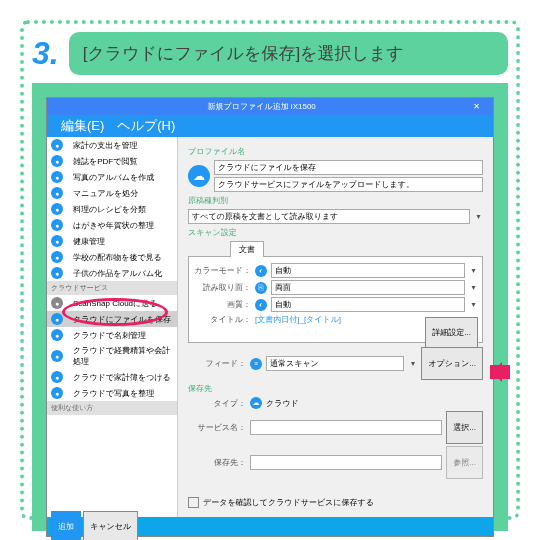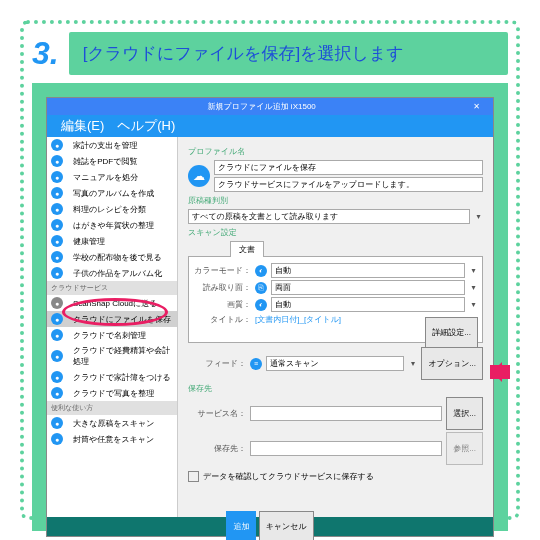--- a/index.html
+++ b/index.html
@@ -1,19 +1,19 @@
 <!DOCTYPE html>
 <html><head>
 <meta charset="utf-8">
 <style>
 body{margin:0;padding:20px;font-family:Meiryo,sans-serif;background:#fff}
 .card{width:500px;height:500px;border:4px dotted #5dd29e;border-radius:8px;padding:8px;box-sizing:border-box;position:relative}
 .step{display:flex;align-items:center;gap:10px;margin-bottom:8px}
 .num{font-size:32px;color:#2196f3;font-style:italic;font-weight:bold}
-.step-txt{background:#5dd29e;color:#1d4ed8;padding:10px 14px;font-size:17px;flex:1;border-radius:2px}
+.step-txt{background:#5dd29e;color:#404040;padding:10px 14px;font-size:17px;flex:1;border-radius:10px}
 .panel{background:#5dd29e;padding:14px;height:420px;position:relative}
 .dlg{background:#f0f0f0;border:1px solid #888;font-size:8px}
 .ttl{background:#3b82f6;color:#fff;padding:3px 8px;display:flex;align-items:center;justify-content:space-between}
 .ttl span:first-child{flex:1;text-align:center}
 .x{cursor:pointer;padding:0 5px}
 .menu{background:#2196f3;color:#fff;padding:2px 14px;font-size:13px}
 .body{display:flex;height:380px}
 .side{width:130px;background:#fff;border-right:1px solid #ccc;overflow:hidden}
 .it{display:flex;align-items:center;padding:2px 4px;gap:10px}
 .it.sel{background:#d0d0d0}
@@ -23,21 +23,21 @@
 .main{flex:1;padding:6px 10px;font-size:8px}
 .lbl{color:#4a7;margin:3px 0}
 .row{display:flex;align-items:center;margin:2px 0;gap:4px}
 .row .l{width:58px;text-align:right;color:#555}
 .inp{border:1px solid #aaa;background:#fff;padding:1px 3px;flex:1;height:11px}
 .bigic{width:22px;height:22px;background:#2196f3;border-radius:50%;display:inline-flex;align-items:center;justify-content:center;color:#fff;font-size:12px}
 .tab{display:inline-block;border:1px solid #aaa;border-bottom:none;background:#fff;padding:2px 8px;margin-left:42px}
 .tabw{border:1px solid #aaa;background:#fff;padding:4px;margin-top:-1px}
 .btn{border:1px solid #888;background:#e8e8e8;padding:10px 6px;font-size:8px;cursor:pointer}
 .btn.b{background:#2196f3;color:#fff;border-color:#2196f3}
-.foot{text-align:center;padding:4px;background:#0f766e}
+.foot{text-align:left;padding:4px;background:#0ea5e9}
 .ring{position:absolute;border:3px solid #e91e63;border-radius:50%;width:100px;height:22px;pointer-events:none}
 .arr{position:absolute;width:20px;height:14px;background:#e91e63}
 .arr:before{content:"";position:absolute;left:-8px;top:-3px;border:10px solid transparent;border-right-color:#e91e63}
 .link{color:#2196f3}
 .cb{width:9px;height:9px;border:1px solid #888;display:inline-block;vertical-align:middle}
 .dd{width:9px;text-align:center;color:#555}
 </style>
 </head>
 <body>
 
@@ -59,25 +59,25 @@
               <div class="it">
                 <span class="ic">●</span>
                 <span>家計の支出を管理</span>
               </div>
               <div class="it">
                 <span class="ic">●</span>
                 <span>雑誌をPDFで閲覧</span>
               </div>
               <div class="it">
                 <span class="ic">●</span>
+                <span>写真のアルバムを作成</span>
+              </div>
+              <div class="it">
+                <span class="ic">●</span>
                 <span>マニュアルを処分</span>
-              </div>
-              <div class="it">
-                <span class="ic">●</span>
-                <span>写真のアルバムを作成</span>
               </div>
               <div class="it">
                 <span class="ic">●</span>
                 <span>料理のレシピを分類</span>
               </div>
               <div class="it">
                 <span class="ic">●</span>
                 <span>はがきや年賀状の整理</span>
               </div>
               <div class="it">
@@ -114,30 +114,20 @@
               <div class="it">
                 <span class="ic">●</span>
                 <span>クラウドで家計簿をつける</span>
               </div>
               <div class="it">
                 <span class="ic">●</span>
                 <span>クラウドで写真を整理</span>
               </div>
             </div>
 <div class="cat">便利な使い方</div>
-<div>
-              <div class="it">
-                <span class="ic">●</span>
-                <span>大きな原稿をスキャン</span>
-              </div>
-              <div class="it">
-                <span class="ic">●</span>
-                <span>封筒や任意をスキャン</span>
-              </div>
-            </div>
 </div>
 <div class="main">
 <div class="lbl">プロファイル名</div>
 <div class="row">
               <span class="bigic">☁</span>
               <div style="flex:1">
                 <div class="inp">クラウドにファイルを保存</div>
                 <div class="inp" style="margin-top:2px">クラウドサービスにファイルをアップロードします。</div>
               </div>
             </div>
@@ -175,30 +165,35 @@
 </div>
 <div class="row" style="margin-top:4px">
               <span class="l">フィード：</span>
               <span class="ic">≡</span>
               <div class="inp">通常スキャン</div>
               <span class="dd">▾</span>
               <span class="btn">オプション...</span>
             </div>
 <div class="lbl">保存先</div>
 <div class="row">
+              <span class="l">タイプ：</span>
+              <span class="ic">☁</span>
+              <span>クラウド</span>
+            </div>
+<div class="row">
               <span class="l">サービス名：</span>
               <div class="inp"></div>
               <span class="btn">選択...</span>
             </div>
 <div class="row">
               <span class="l">保存先：</span>
               <div class="inp"></div>
               <span class="btn" style="opacity:.5">参照...</span>
             </div>
-<div class="row" style="margin-top:6px">
+<div class="row" style="margin-top:18px">
               <span class="cb"></span>
               <span>データを確認してクラウドサービスに保存する</span>
             </div>
 </div>
 </div>
 <div class="foot"><span class="btn b">追加</span> <span class="btn">キャンセル</span></div>
 </div>
 <div class="ring" style="left:30px;top:215px"></div>
 <div class="arr" style="right:-2px;top:282px"></div>
 </div>

